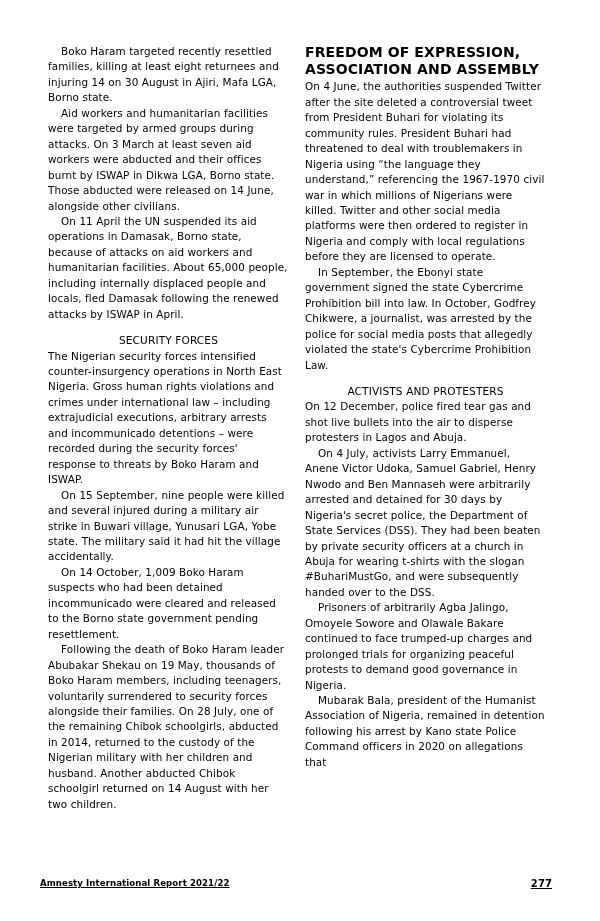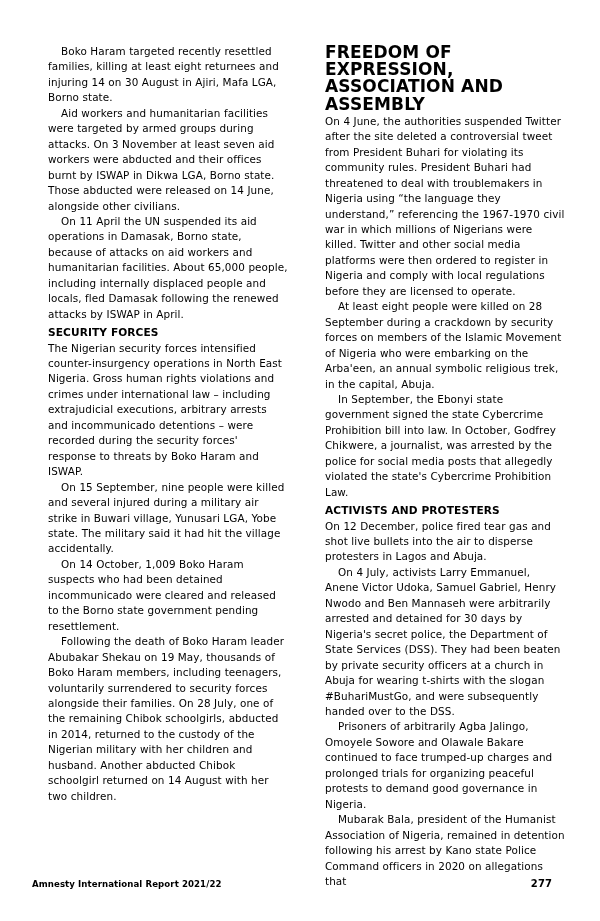--- a/index.html
+++ b/index.html
@@ -19,92 +19,93 @@
     position: absolute;
     left: 0; top: 0;
     width: 600px;
     height: 921px;
     box-sizing: border-box;
     padding: 44px 48px 0 48px;
   }
   .columns {
     display: flex;
     flex-direction: row;
-    gap: 36px;
+    gap: 16px;
     height: 820px;
   }
   .col {
     width: 241px;
     flex: 0 0 241px;
   }
   p {
     margin: 0;
     font-size: 10.4px;
     line-height: 15.45px;
     text-align: left;
     letter-spacing: 0.01em;
   }
   p.indent {
     text-indent: 13px;
   }
   h1.section-title {
     margin: 0 0 1px 0;
-    font-size: 17px;
+    font-size: 14px;
     line-height: 17.2px;
     font-weight: bold;
     letter-spacing: 0.008em;
     text-transform: uppercase;
   }
   h2.sub-title {
-    margin: 3px 0 0 0;
+    margin: 11px 0 0 0;
     font-size: 10.6px;
     line-height: 15.4px;
-    font-weight: bold;
+    font-weight: normal;
     letter-spacing: 0.01em;
     text-transform: uppercase;
+    text-align: center;
   }
   .footer {
     position: absolute;
-    left: 32px;
+    left: 40px;
     right: 48px;
     bottom: 32px;
     display: flex;
     justify-content: space-between;
-    align-items: center;
+    align-items: flex-start;
     font-size: 8.6px;
     font-weight: bold;
     letter-spacing: 0.01em;
+    text-decoration: underline;
   }
   .footer .page-number {
     font-size: 10px;
     font-weight: bold;
     margin-left: 30px;
   }
 </style>
 </head>
 <body>
 
 <div class="page">
   <div class="columns">
 
     <div class="col">
       <p class="indent">Boko Haram targeted recently resettled families, killing at least eight returnees and injuring 14 on 30 August in Ajiri, Mafa LGA, Borno state.</p>
-      <p class="indent">Aid workers and humanitarian facilities were targeted by armed groups during attacks. On 3 November at least seven aid workers were abducted and their offices burnt by ISWAP in Dikwa LGA, Borno state. Those abducted were released on 14 June, alongside other civilians.</p>
+      <p class="indent">Aid workers and humanitarian facilities were targeted by armed groups during attacks. On 3 March at least seven aid workers were abducted and their offices burnt by ISWAP in Dikwa LGA, Borno state. Those abducted were released on 14 June, alongside other civilians.</p>
       <p class="indent">On 11 April the UN suspended its aid operations in Damasak, Borno state, because of attacks on aid workers and humanitarian facilities. About 65,000 people, including internally displaced people and locals, fled Damasak following the renewed attacks by ISWAP in April.</p>
       <h2 class="sub-title">SECURITY FORCES</h2>
       <p>The Nigerian security forces intensified counter-insurgency operations in North East Nigeria. Gross human rights violations and crimes under international law – including extrajudicial executions, arbitrary arrests and incommunicado detentions – were recorded during the security forces' response to threats by Boko Haram and ISWAP.</p>
       <p class="indent">On 15 September, nine people were killed and several injured during a military air strike in Buwari village, Yunusari LGA, Yobe state. The military said it had hit the village accidentally.</p>
       <p class="indent">On 14 October, 1,009 Boko Haram suspects who had been detained incommunicado were cleared and released to the Borno state government pending resettlement.</p>
       <p class="indent">Following the death of Boko Haram leader Abubakar Shekau on 19 May, thousands of Boko Haram members, including teenagers, voluntarily surrendered to security forces alongside their families. On 28 July, one of the remaining Chibok schoolgirls, abducted in 2014, returned to the custody of the Nigerian military with her children and husband. Another abducted Chibok schoolgirl returned on 14 August with her two children.</p>
     </div>
 
     <div class="col">
       <h1 class="section-title">FREEDOM OF EXPRESSION, ASSOCIATION AND ASSEMBLY</h1>
       <p>On 4 June, the authorities suspended Twitter after the site deleted a controversial tweet from President Buhari for violating its community rules. President Buhari had threatened to deal with troublemakers in Nigeria using “the language they understand,” referencing the 1967-1970 civil war in which millions of Nigerians were killed. Twitter and other social media platforms were then ordered to register in Nigeria and comply with local regulations before they are licensed to operate.</p>
-      <p class="indent">At least eight people were killed on 28 September during a crackdown by security forces on members of the Islamic Movement of Nigeria who were embarking on the Arba'een, an annual symbolic religious trek, in the capital, Abuja.</p>
       <p class="indent">In September, the Ebonyi state government signed the state Cybercrime Prohibition bill into law. In October, Godfrey Chikwere, a journalist, was arrested by the police for social media posts that allegedly violated the state's Cybercrime Prohibition Law.</p>
       <h2 class="sub-title">ACTIVISTS AND PROTESTERS</h2>
       <p>On 12 December, police fired tear gas and shot live bullets into the air to disperse protesters in Lagos and Abuja.</p>
       <p class="indent">On 4 July, activists Larry Emmanuel, Anene Victor Udoka, Samuel Gabriel, Henry Nwodo and Ben Mannaseh were arbitrarily arrested and detained for 30 days by Nigeria's secret police, the Department of State Services (DSS). They had been beaten by private security officers at a church in Abuja for wearing t-shirts with the slogan #BuhariMustGo, and were subsequently handed over to the DSS.</p>
       <p class="indent">Prisoners of arbitrarily Agba Jalingo, Omoyele Sowore and Olawale Bakare continued to face trumped-up charges and prolonged trials for organizing peaceful protests to demand good governance in Nigeria.</p>
       <p class="indent">Mubarak Bala, president of the Humanist Association of Nigeria, remained in detention following his arrest by Kano state Police Command officers in 2020 on allegations that</p>
     </div>
 
   </div>
 

